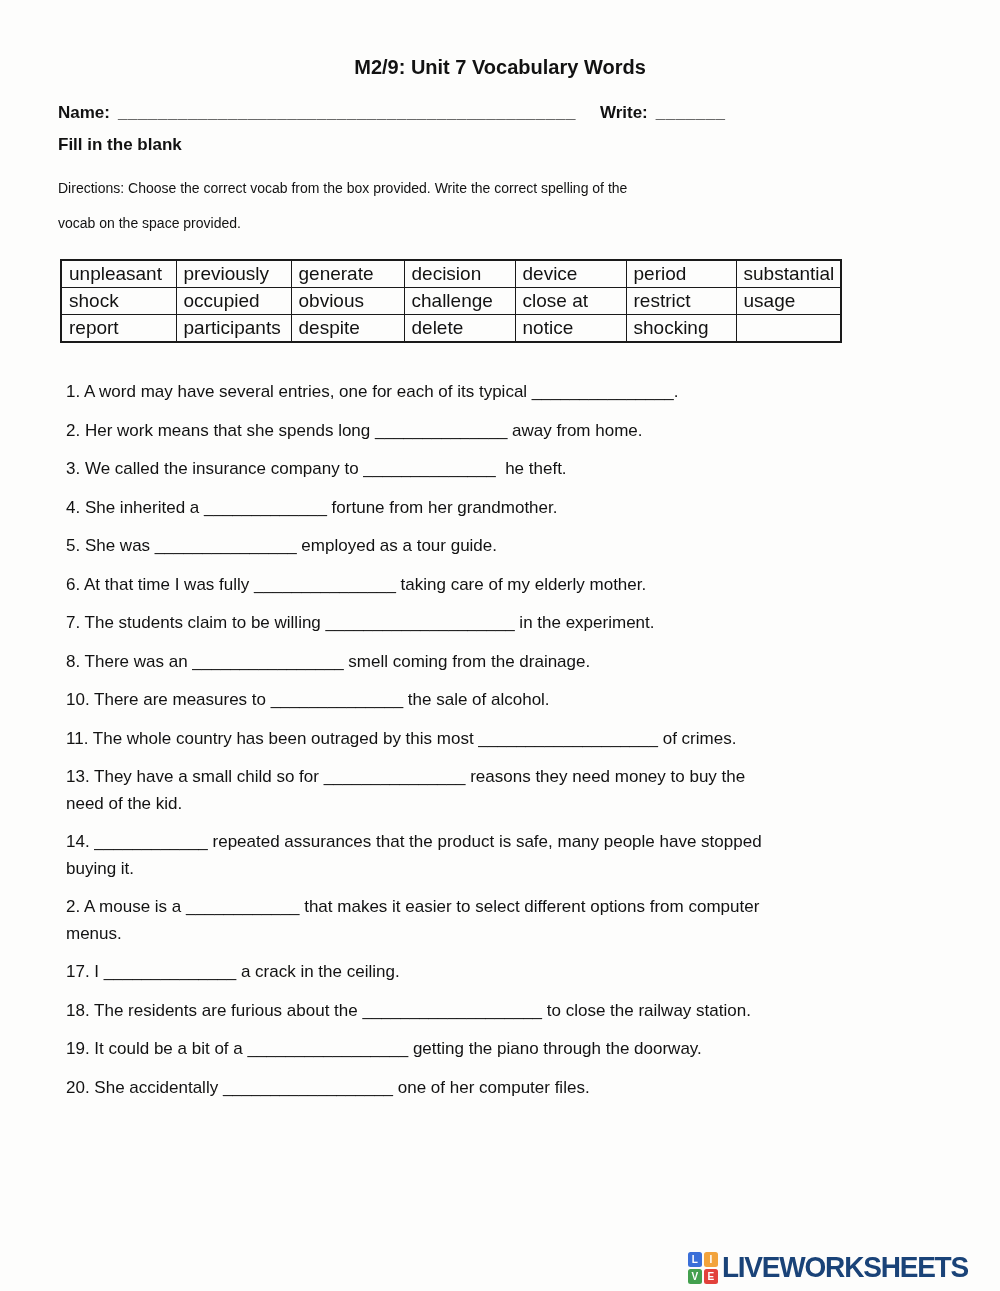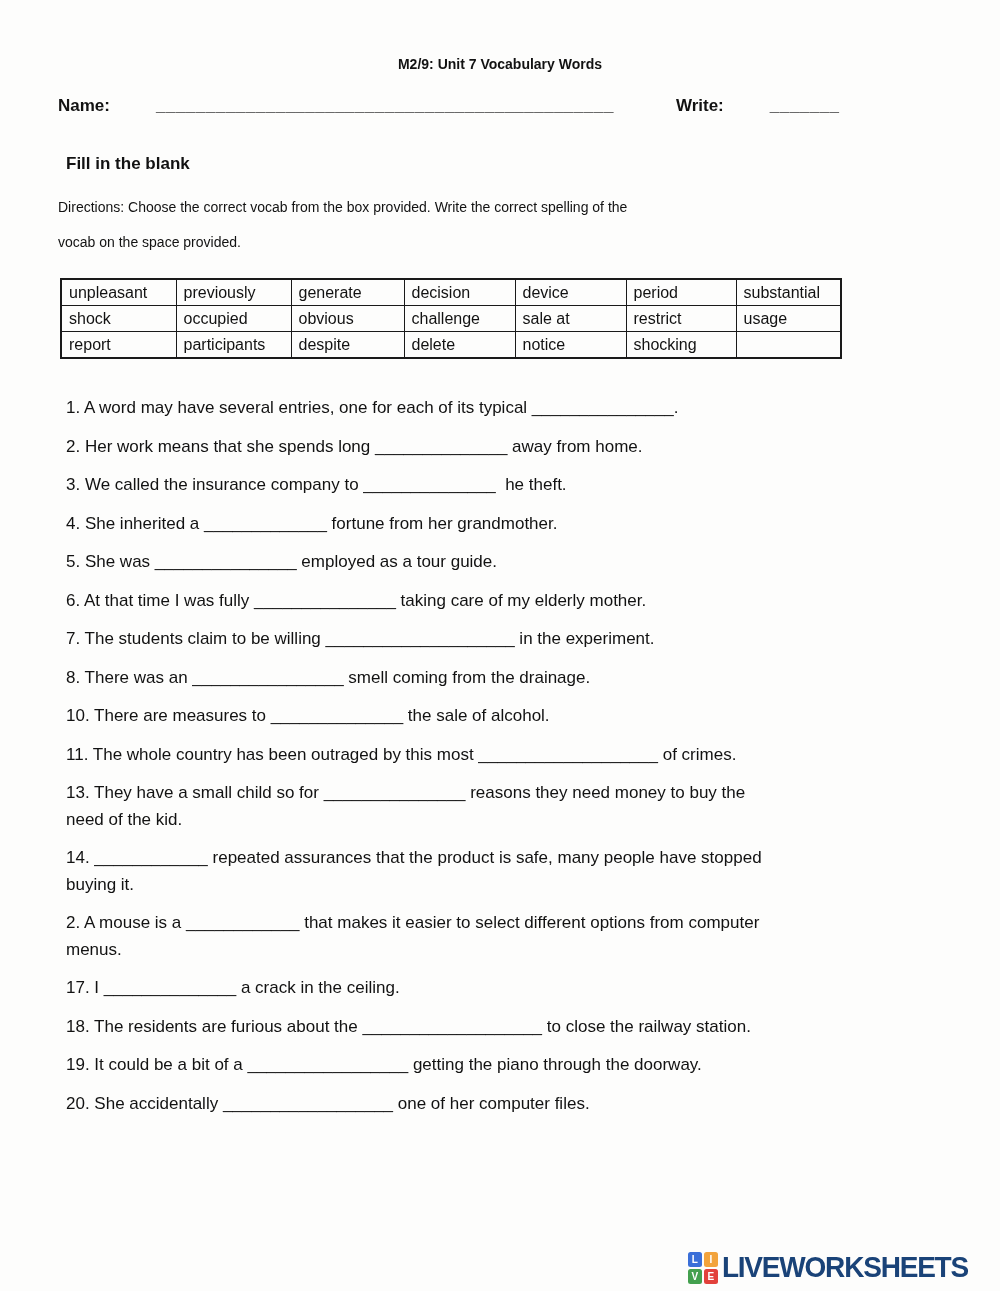--- a/index.html
+++ b/index.html
@@ -12,57 +12,56 @@
     position: relative;
     overflow: hidden;
   }
   .sheet {
     padding: 56px 58px 0 58px;
     box-sizing: border-box;
   }
   .title {
     text-align: center;
     font-weight: bold;
-    font-size: 14px;
+    font-size: 20px;
     margin: 0 0 24px 0;
   }
   .name-row {
     display: flex;
     align-items: center;
     font-weight: bold;
     font-size: 17px;
-    margin: 0 0 38px 0;
+    margin: 0 0 12px 0;
     white-space: pre;
-    gap: 38px;
   }
   .name-row .lbl { margin-right: 8px; }
   .name-row .blank { letter-spacing: 0.5px; }
   .name-row .class-group { margin-left: 24px; }
   .fill-heading {
     font-weight: bold;
     font-size: 17px;
-    margin: 0 0 16px 8px;
+    margin: 0 0 16px 0;
   }
   .directions {
     font-weight: normal;
     font-size: 14px;
     line-height: 35px;
     margin: 0 0 18px 0;
     white-space: pre-wrap;
   }
   table.word-box {
     border-collapse: collapse;
     table-layout: fixed;
     width: 780px;
     margin: 0 0 28px 2px;
     border: 2px solid #1a1a1a;
   }
   table.word-box td {
     border: 1px solid #1a1a1a;
-    font-size: 16px;
+    font-size: 19px;
     padding: 2px 2px 2px 7px;
     height: 21px;
     white-space: nowrap;
     overflow: hidden;
   }
   col.c1 { width: 115px; }
   col.c2 { width: 115px; }
   col.c3 { width: 113px; }
   col.c4 { width: 111px; }
   col.c5 { width: 111px; }
@@ -144,21 +143,21 @@
         <td>decision</td>
         <td>device</td>
         <td>period</td>
         <td>substantial</td>
       </tr>
       <tr>
         <td>shock</td>
         <td>occupied</td>
         <td>obvious</td>
         <td>challenge</td>
-        <td>sale at</td>
+        <td>close at</td>
         <td>restrict</td>
         <td>usage</td>
       </tr>
       <tr>
         <td>report</td>
         <td>participants</td>
         <td>despite</td>
         <td>delete</td>
         <td>notice</td>
         <td>shocking</td>

